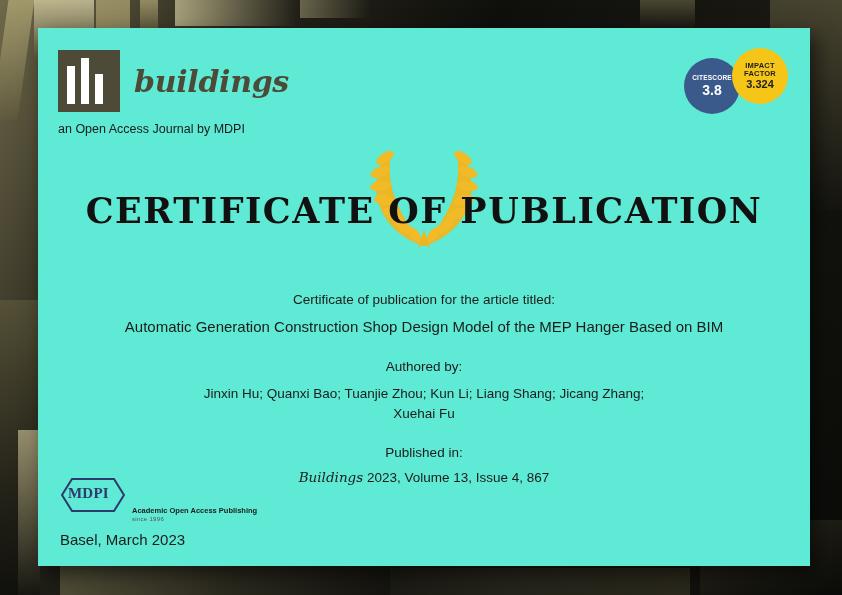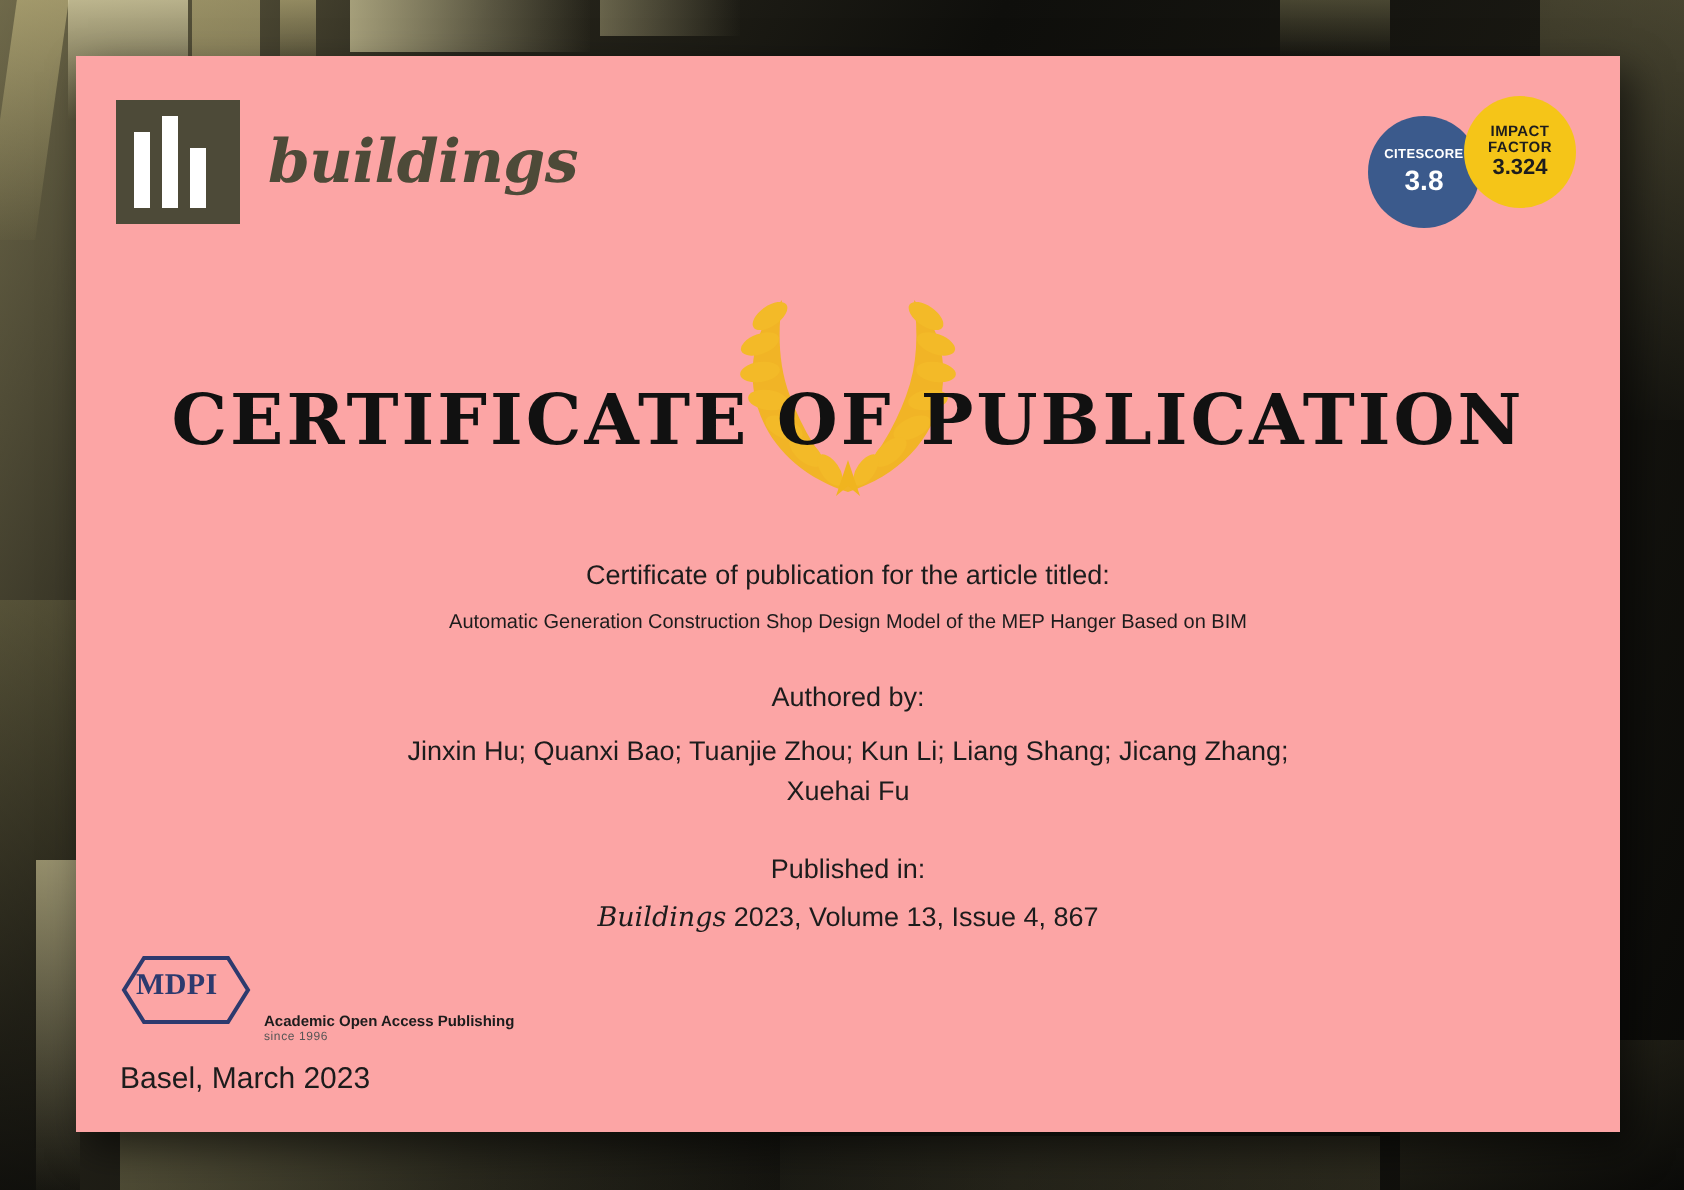--- a/index.html
+++ b/index.html
@@ -46,21 +46,21 @@
   .s12{ left: 700px;top: 520px;width: 142px; height: 75px;  background: linear-gradient(160deg, rgba(120,114,78,0.35), rgba(10,10,8,0.95)); }
   .s13{ left: 390px;top: 568px;width: 300px; height: 27px;  background: linear-gradient(90deg, rgba(40,40,30,0.4), rgba(120,114,78,0.3)); }
 
   
   .cert {
     position: absolute;
     left: 38px;
     top: 28px;
     width: 772px;
     height: 538px;
-    background: #fca5a5;
+    background: #5eead4;
     box-shadow: 6px 8px 18px rgba(0,0,0,0.55);
   }
 
   
   .header {
     position: absolute;
     left: 0; right: 0; top: 0;
     height: 112px;
   }
   .logo-block {
@@ -168,30 +168,30 @@
     font-weight: bold;
     font-size: 35px;
     letter-spacing: 1.5px;
     color: #111111;
   }
 
   
   .body {
     position: absolute;
     left: 0; right: 0;
-    top: 252px;
+    top: 264px;
     text-align: center;
     color: #1c1c1c;
   }
   .line-intro {
     font-size: 13.5px;
     margin-bottom: 11px;
   }
   .line-article {
-    font-size: 10px;
+    font-size: 15px;
     margin-bottom: 24px;
   }
   .line-authored {
     font-size: 13.5px;
     margin-bottom: 10px;
   }
   .line-authors {
     font-size: 13.5px;
     line-height: 1.45;
     margin-bottom: 22px;
@@ -282,20 +282,21 @@
 
       <div class="logo-block">
         <div class="logo-mark">
           <div class="bar b1"></div>
           <div class="bar b2"></div>
           <div class="bar b3"></div>
         </div>
         <div class="logo-word">buildings</div>
       </div>
 
+      <div class="subtitle">an Open Access Journal by MDPI</div>
 
       <div class="badges">
         <div class="badge cite">
           <div class="lab">CITESCORE</div>
           <div class="val">3.8</div>
         </div>
         <div class="badge impact">
           <div class="lab">IMPACT</div>
           <div class="lab">FACTOR</div>
           <div class="val">3.324</div>

